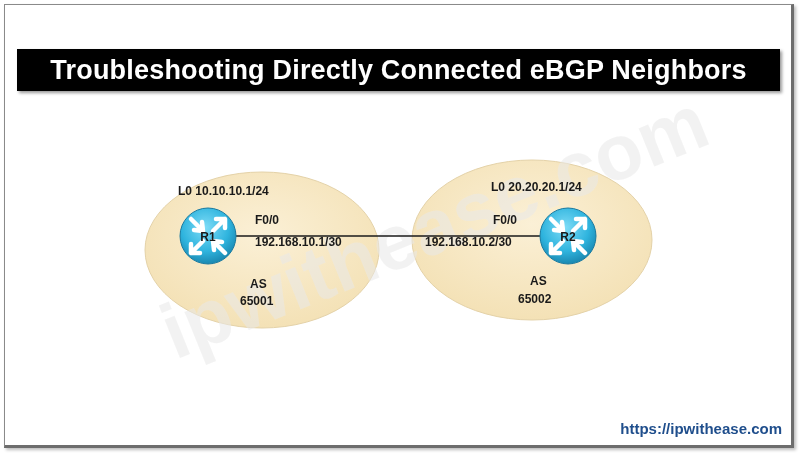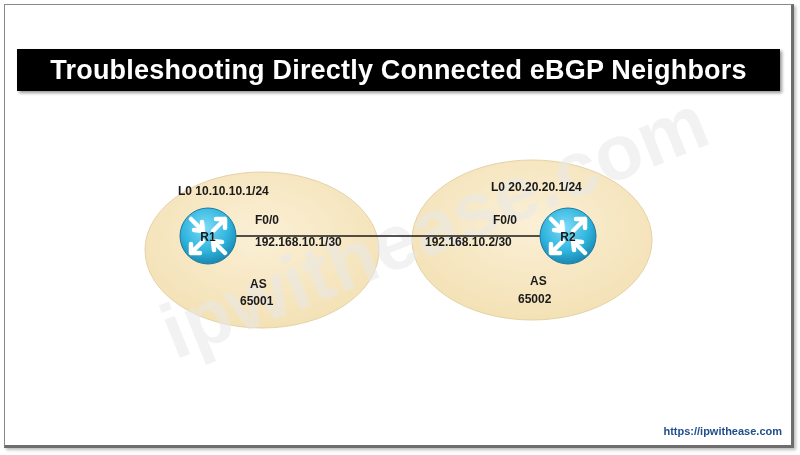--- a/index.html
+++ b/index.html
@@ -4,21 +4,21 @@
 <style>
   html,body{margin:0;padding:0;background:#fff;}
   body{width:800px;height:455px;position:relative;overflow:hidden;font-family:"Liberation Sans",sans-serif;}
   .frame{position:absolute;left:4px;top:4px;width:786px;height:440px;border:1px solid #8a8a8a;border-right:3px solid #6d6d6d;border-bottom:3px solid #6d6d6d;box-shadow:2px 2px 3px #bdbdbd;background:#fff;}
   .title-bar{position:absolute;left:17px;top:17px;width:763px;height:42px;background:#000;box-shadow:2px 2px 3px #999;display:flex;align-items:center;justify-content:center;margin-top:32px;}
   .title-text{color:#fff;font-weight:bold;font-size:27px;letter-spacing:0.2px;font-family:"Liberation Sans",sans-serif;}
   svg.diagram{position:absolute;left:0;top:0;}
   .lbl{font-family:"Liberation Sans",sans-serif;font-weight:bold;font-size:12px;fill:#1a1a1a;}
   .rlbl{font-family:"Liberation Sans",sans-serif;font-weight:bold;font-size:12px;fill:#1a1a1a;}
   .wm{font-family:"Liberation Sans",sans-serif;font-weight:bold;font-size:78px;fill:#e9e9e9;opacity:0.55;}
-  .url{position:absolute;right:18px;bottom:18px;color:#1f4e8c;font-weight:bold;font-size:11px;font-family:"Liberation Sans",sans-serif;}
+  .url{position:absolute;right:18px;bottom:18px;color:#1f4e8c;font-weight:bold;font-size:15px;font-family:"Liberation Sans",sans-serif;}
 </style>
 </head>
 <body>
 
 <div class="frame"></div>
 
 <div class="title-bar">
   <span class="title-text">Troubleshooting Directly Connected eBGP Neighbors</span>
 </div>
 

